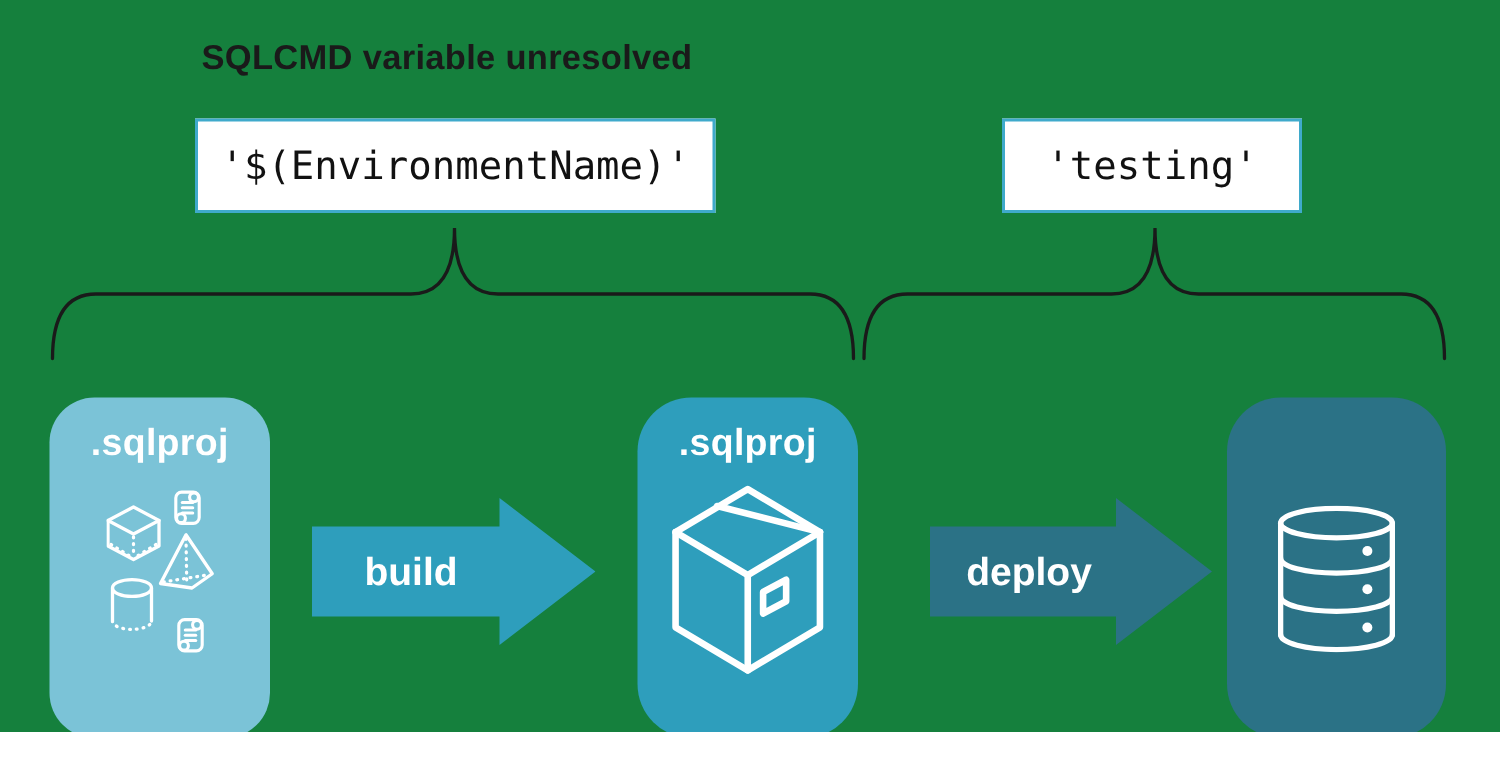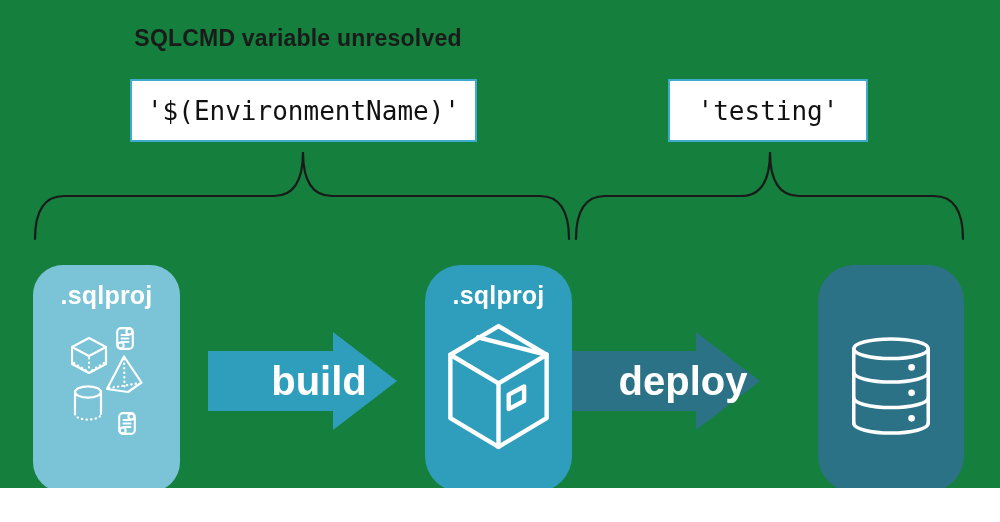--- a/index.html
+++ b/index.html
@@ -35,26 +35,26 @@
   .stage-label {
     position:absolute; top:16px; left:0; right:0; text-align:center;
     color:#ffffff; font-size:25px; font-weight:700; letter-spacing:0.2px;
   }
   .sicon { position:absolute; }
   svg.wicon { fill:none; stroke:#ffffff; stroke-linecap:round; stroke-linejoin:round; }
   svg.wicon .dot { stroke-dasharray:0.5 4; }
   svg.wicon .fillw { fill:#ffffff; stroke:none; }
   .arrow { position:absolute; top:332px; height:98px; }
   .arrow-build  { left:208px; width:189px; }
-  .arrow-deploy { left:572px; width:188px; }
+  .arrow-deploy { left:620px; width:188px; }
   .arrow svg { position:absolute; left:0; top:0; }
   .arrow-label {
     position:absolute; left:0; top:0; width:132px; height:98px;
     display:flex; align-items:center; justify-content:center;
-    color:#ffffff; font-size:40px; font-weight:700;margin-left:45px;
+    color:#ffffff; font-size:26px; font-weight:700;
   }
 </style>
 </head>
 <body>
 
 <div class="canvas">
 
   <div class="heading heading-left" style="color: rgb(26, 26, 26);">SQLCMD variable unresolved</div>
 
   <div class="value-box value-box-left" style="border-color: rgb(63, 170, 203);">

